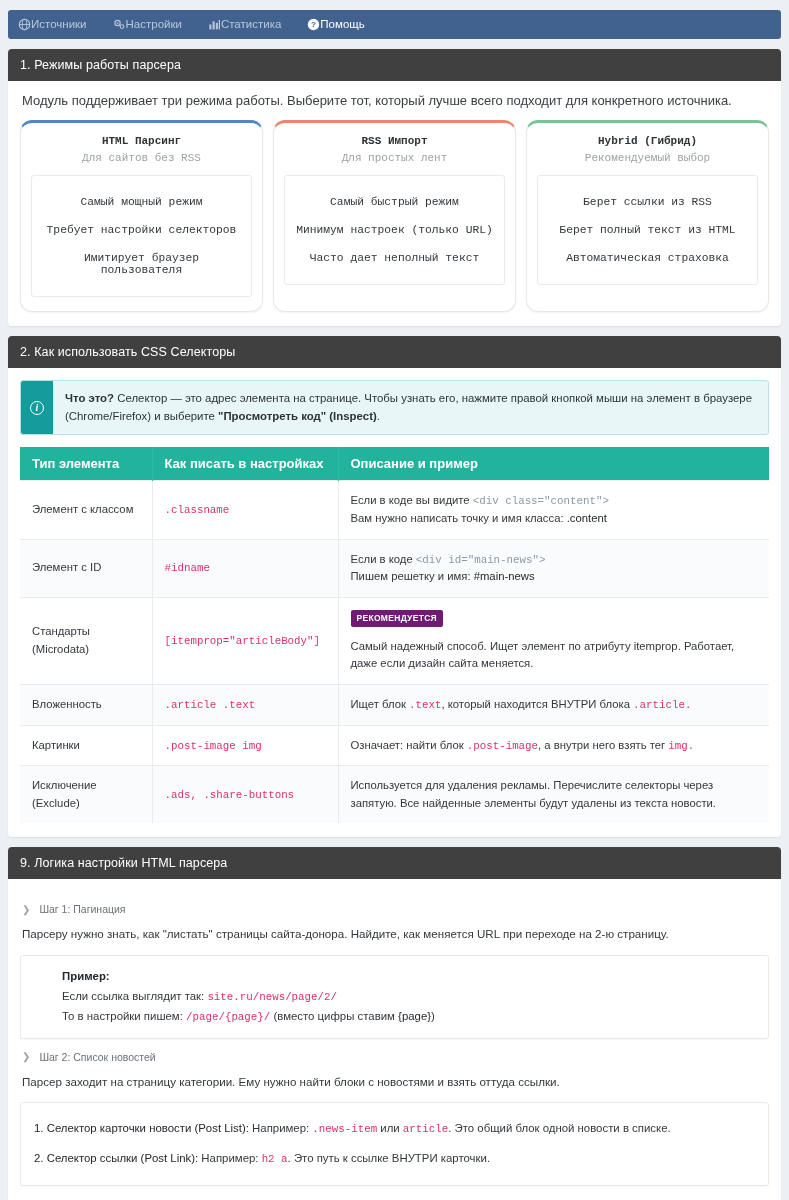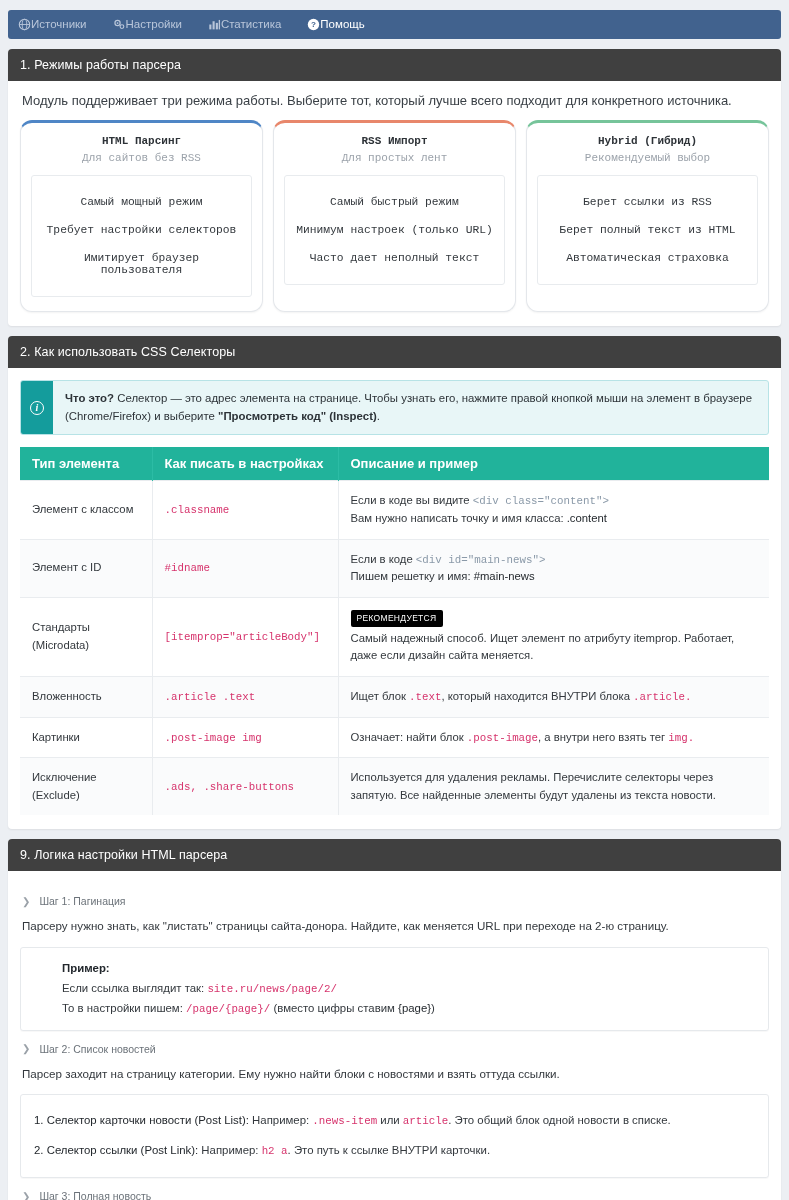--- a/index.html
+++ b/index.html
@@ -148,28 +148,28 @@
     font-size: 10.8px;
   }
   .codeblue {
     font-family: "Liberation Mono", "DejaVu Sans Mono", monospace;
     color: #8a99a8;
     font-size: 10.8px;
   }
   .b { font-weight: normal; color: #23282d; }
   .badge {
     display: inline-block;
-    background: #000000;
+    background: #701a75;
     color: #fff;
     font-size: 8.5px;
-    font-weight: normal;
+    font-weight: bold;
     letter-spacing: .3px;
     padding: 2px 6px;
     border-radius: 2px;
-    margin-bottom: 3px;
+    margin-bottom: 11px;
   }
 
   
   .step-head {
     display: flex; align-items: center; gap: 9px;
     font-size: 10.5px;
     color: #6b7279;
     margin: 12px 0 10px 2px;
   }
   .chev { color: #9aa1a8; font-size: 10px; }

